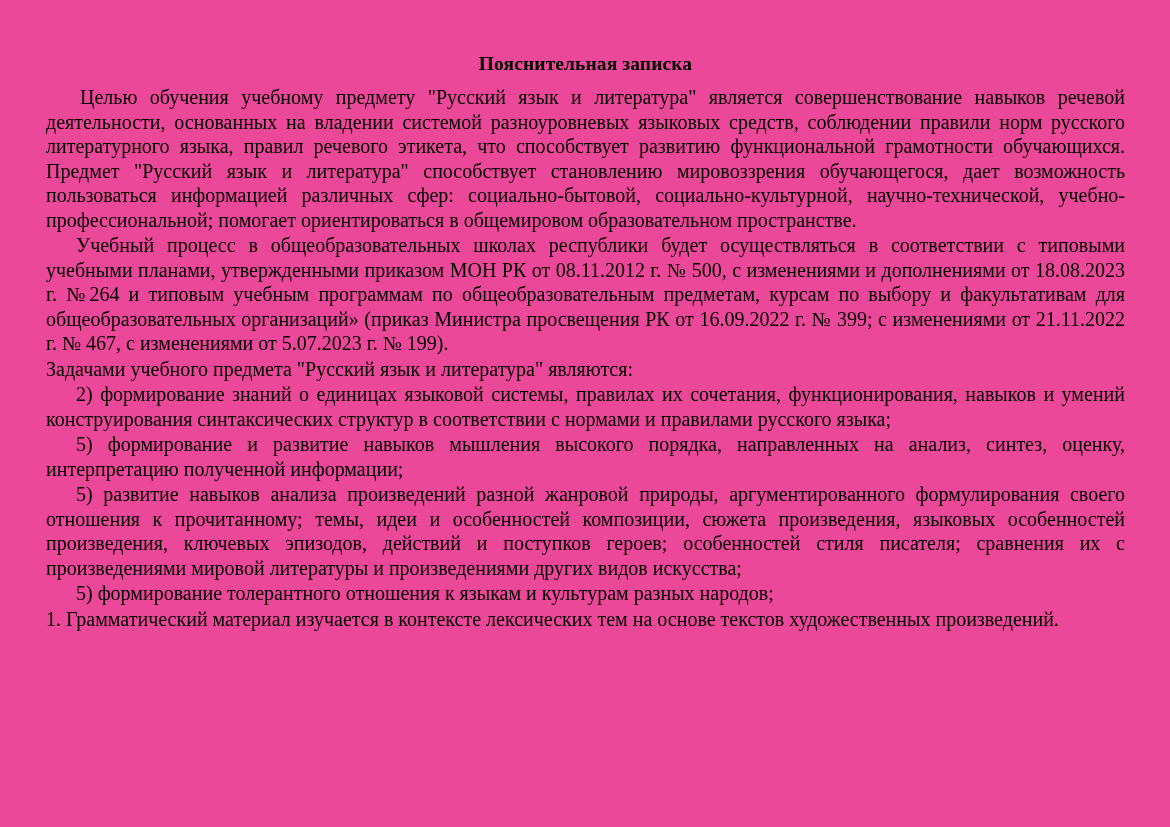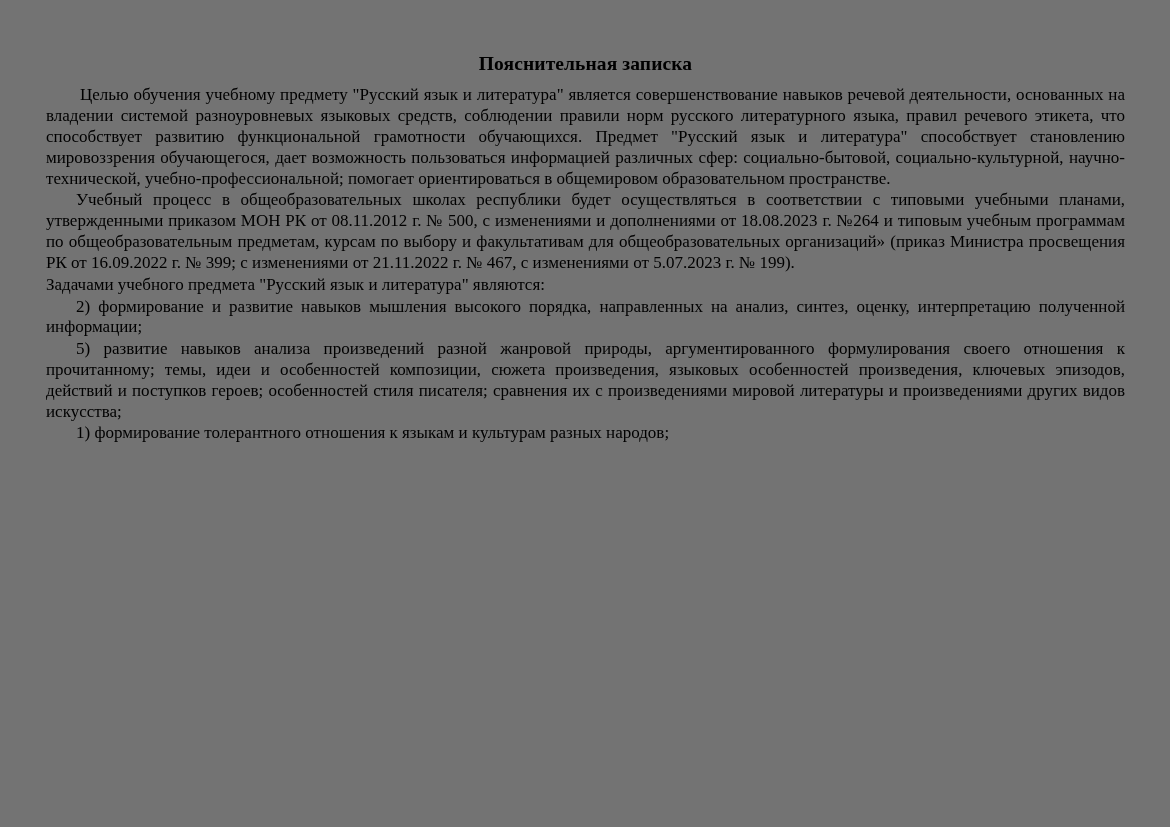--- a/index.html
+++ b/index.html
@@ -14,33 +14,33 @@
     font-family: "Liberation Serif", "DejaVu Serif", serif;
     color: #000000;
     -webkit-font-smoothing: antialiased;
   }
   .page {
     position: relative;
     width: 1170px;
     height: 827px;
     box-sizing: border-box;
     padding: 52px 45px 0 46px;
-    background: #737373;
+    background: #ec4899;
     overflow: hidden;
   }
   .doc-title {
     text-align: center;
     font-size: 19.5px;
     font-weight: bold;
     line-height: 1.25;
     margin: 0 0 9px 0;
     letter-spacing: 0.1px;
   }
   .para {
-    font-size: 17px;
+    font-size: 20px;
     line-height: 1.225;
     margin: 0;
     text-align: justify;
     text-justify: inter-word;
     hyphens: none;
     white-space: pre-wrap;
   }
   .para.indent {
     text-indent: 34px;
   }
@@ -62,23 +62,25 @@
 
   <h1 class="doc-title">Пояснительная записка</h1>
 
   <p class="para indent">Целью обучения учебному предмету "Русский язык и литература" является совершенствование навыков речевой деятельности, основанных на владении системой разноуровневых языковых средств, соблюдении правили норм русского литературного языка, правил речевого этикета, что способствует развитию функциональной грамотности обучающихся. Предмет "Русский язык и литература" способствует становлению мировоззрения обучающегося, дает возможность пользоваться информацией различных сфер: социально-бытовой, социально-культурной, научно-технической, учебно-профессиональной; помогает ориентироваться в общемировом образовательном пространстве.</p>
 
   <p class="para indent-sm gap-2">Учебный процесс в общеобразовательных школах республики будет осуществляться в соответствии с типовыми учебными планами, утвержденными приказом МОН РК от 08.11.2012 г. № 500, с изменениями и дополнениями от 18.08.2023 г. №264 и типовым учебным программам по общеобразовательным предметам, курсам по выбору и факультативам для общеобразовательных организаций» (приказ Министра просвещения РК от 16.09.2022 г. № 399; с изменениями от 21.11.2022 г. № 467, с изменениями от 5.07.2023 г. № 199).</p>
 
   <p class="para flush nojust gap-2">Задачами учебного предмета "Русский язык и литература" являются:</p>
 
 
+  <p class="para indent-sm gap-2">2) формирование знаний о единицах языковой системы, правилах их сочетания, функционирования, навыков и умений конструирования синтаксических структур в соответствии с нормами и правилами русского языка;</p>
 
-  <p class="para indent-sm gap-2">2) формирование и развитие навыков мышления высокого порядка, направленных на анализ, синтез, оценку, интерпретацию полученной информации;</p>
+  <p class="para indent-sm gap-2">5) формирование и развитие навыков мышления высокого порядка, направленных на анализ, синтез, оценку, интерпретацию полученной информации;</p>
 
 
   <p class="para indent-sm gap-2">5) развитие навыков анализа произведений разной жанровой природы, аргументированного формулирования своего отношения к прочитанному; темы, идеи и особенностей композиции, сюжета произведения, языковых особенностей произведения, ключевых эпизодов, действий и поступков героев; особенностей стиля писателя; сравнения их с произведениями мировой литературы и произведениями других видов искусства;</p>
 
 
-  <p class="para indent-sm nojust gap-2">1) формирование толерантного отношения к языкам и культурам разных народов;</p>
+  <p class="para indent-sm nojust gap-2">5) формирование толерантного отношения к языкам и культурам разных народов;</p>
 
+  <p class="para flush nojust gap-2">1. Грамматический материал изучается в контексте лексических тем на основе текстов художественных произведений.</p>
 
 </div>
 
 </body></html>

